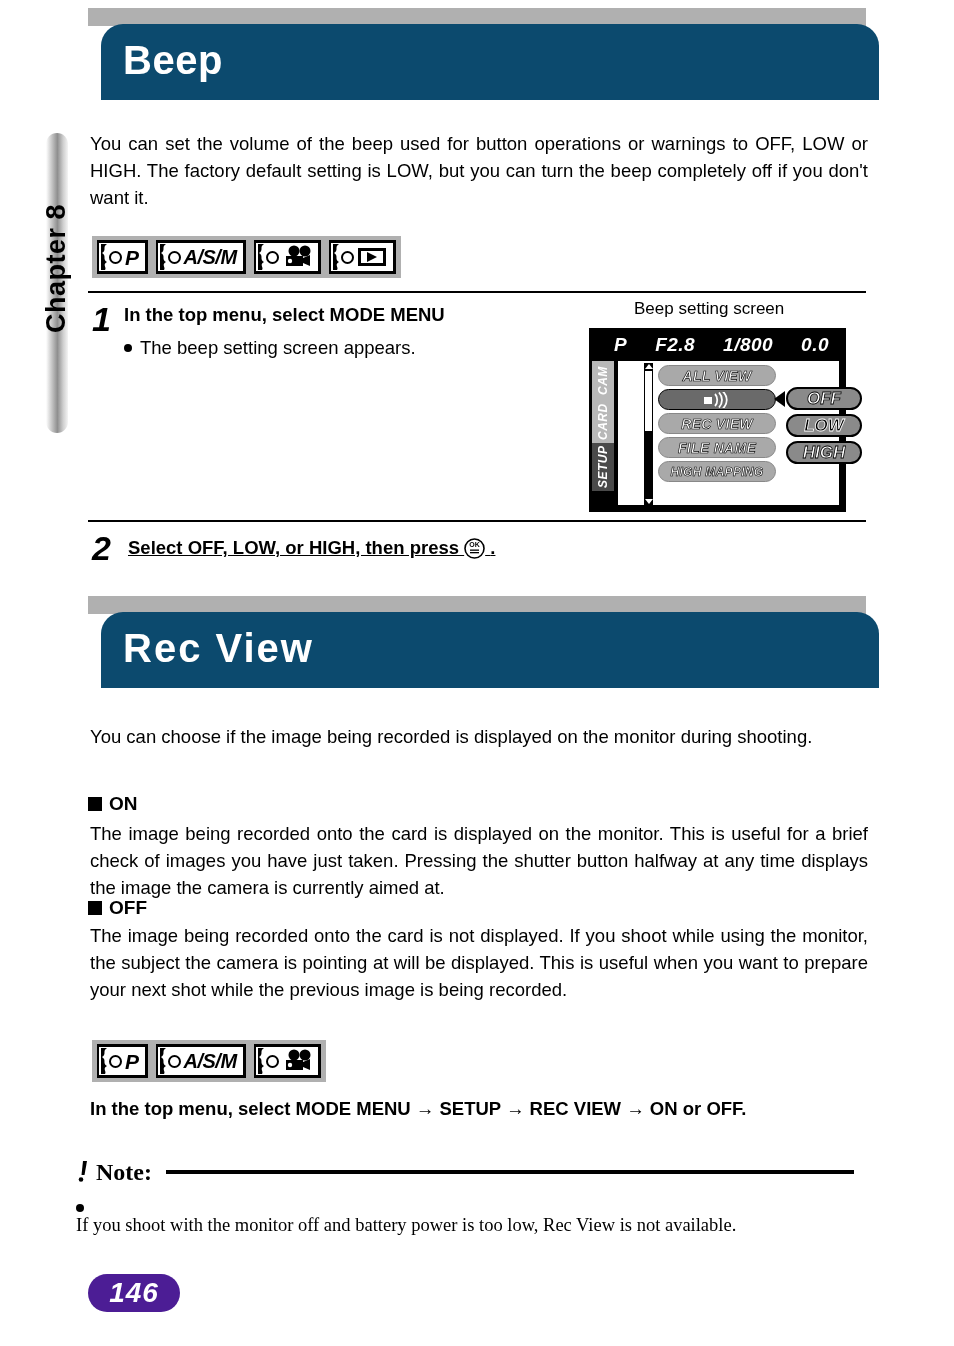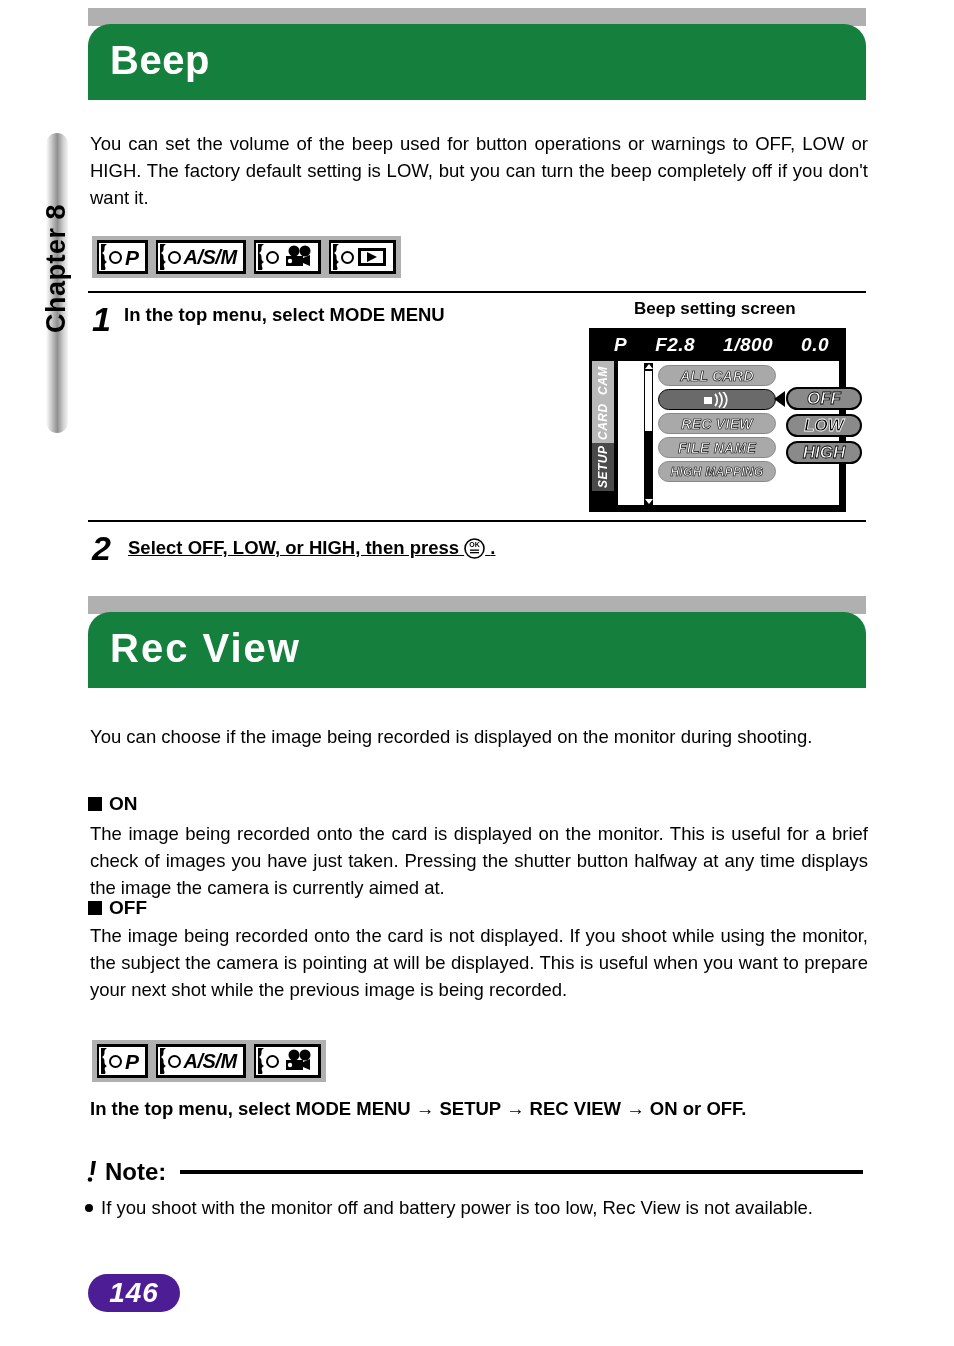--- a/index.html
+++ b/index.html
@@ -50,25 +50,25 @@
   .sect-gray {
     position: absolute;
     left: 0;
     top: 0;
     width: 778px;
     height: 18px;
     background: #b0b0b0;
   }
   .sect-bar {
     position: absolute;
-    left: 0;
+    left: 13px;
     top: 16px;
     width: 778px;
     height: 76px;
-    background: #15803d;
+    background: #0c4a6e;
     border-top-left-radius: 22px;
     border-top-right-radius: 22px;
     box-sizing: border-box;
   }
   .sect-title {
     position: absolute;
     left: 22px;
     top: 14px;
     font-size: 40px;
     font-weight: bold;
@@ -353,23 +353,24 @@
   .sq {
     display: inline-block;
     width: 14px;
     height: 14px;
     background: #000;
   }
 
   
   .note-wrap {
     position: absolute;
-    left: 85px;
+    left: 76px;
     top: 1160px;
     width: 778px;
+    font-family: Liberation Serif, serif;
   }
   .note-head {
     display: flex;
     align-items: center;
     gap: 6px;
   }
   .note-title {
     font-size: 24px;
     font-weight: bold;
     line-height: 1;
@@ -378,20 +379,21 @@
     flex: 1;
     height: 4px;
     background: #000;
     margin-left: 8px;
   }
   .note-item {
     margin-top: 10px;
     display: flex;
     font-size: 18.5px;
     line-height: 27px;
+    flex-direction: column;
   }
   .note-item .dot {
     width: 8px;
     height: 8px;
     border-radius: 50%;
     background: #000;
     margin: 10px 8px 0 0;
     flex: 0 0 auto;
   }
   .note-item .txt { width: 756px; }
@@ -480,23 +482,26 @@
   </div>
 </div>
 
 <div class="rule" style="top:291px;"></div>
 
 <div class="step-num" style="left:92px; top:302px;">1</div>
 <div class="step-body" style="left:124px; top:302px; width:430px;">
   <div>
     <span>In the top menu, select MODE MENU</span>
   </div>
-</div>
-
-<div class="lcd-caption" style="left:634px; top:299px;font-weight:bold;">Beep setting screen</div>
+  <div class="step-sub" style="margin-top:8px;">
+    <span class="bullet-dot"></span><span>The beep setting screen appears.</span>
+  </div>
+</div>
+
+<div class="lcd-caption" style="left:634px; top:299px;">Beep setting screen</div>
 
 <div class="lcd-frame">
   <div class="lcd-topbar">
     <span>P</span>
     <span>F2.8</span>
     <span>1/800</span>
     <span>0.0</span>
   </div>
   <div class="lcd-area">
     <div class="lcd-tabs">
@@ -505,21 +510,21 @@
       <div class="lcd-tab tab-setup">SETUP</div>
     </div>
     <div class="lcd-inner">
       <div class="lcd-scroll">
         <div class="lcd-scroll-thumb"></div>
       </div>
       <div class="lcd-arrow-up"></div>
       <div class="lcd-arrow-dn"></div>
 
       <div class="lcd-menu">
-        <div class="lcd-item">ALL CARD</div>
+        <div class="lcd-item">ALL VIEW</div>
         <div class="lcd-item sel">
           <svg width="30" height="16" viewBox="0 0 30 16">
             <rect x="2" y="5" width="8" height="7" fill="#fff"></rect>
             <path d="M13 2 C16 5 16 11 13 14" stroke="#fff" stroke-width="1.8" fill="none"></path>
             <path d="M17 0.5 C21 5 21 11 17 15.5" stroke="#fff" stroke-width="1.8" fill="none"></path>
             <path d="M21 -0.5 C26 4.5 26 11.5 21 16.5" stroke="#fff" stroke-width="1.8" fill="none"></path>
           </svg>
         </div>
         <div class="lcd-item">REC VIEW</div>
         <div class="lcd-item">FILE NAME</div>

